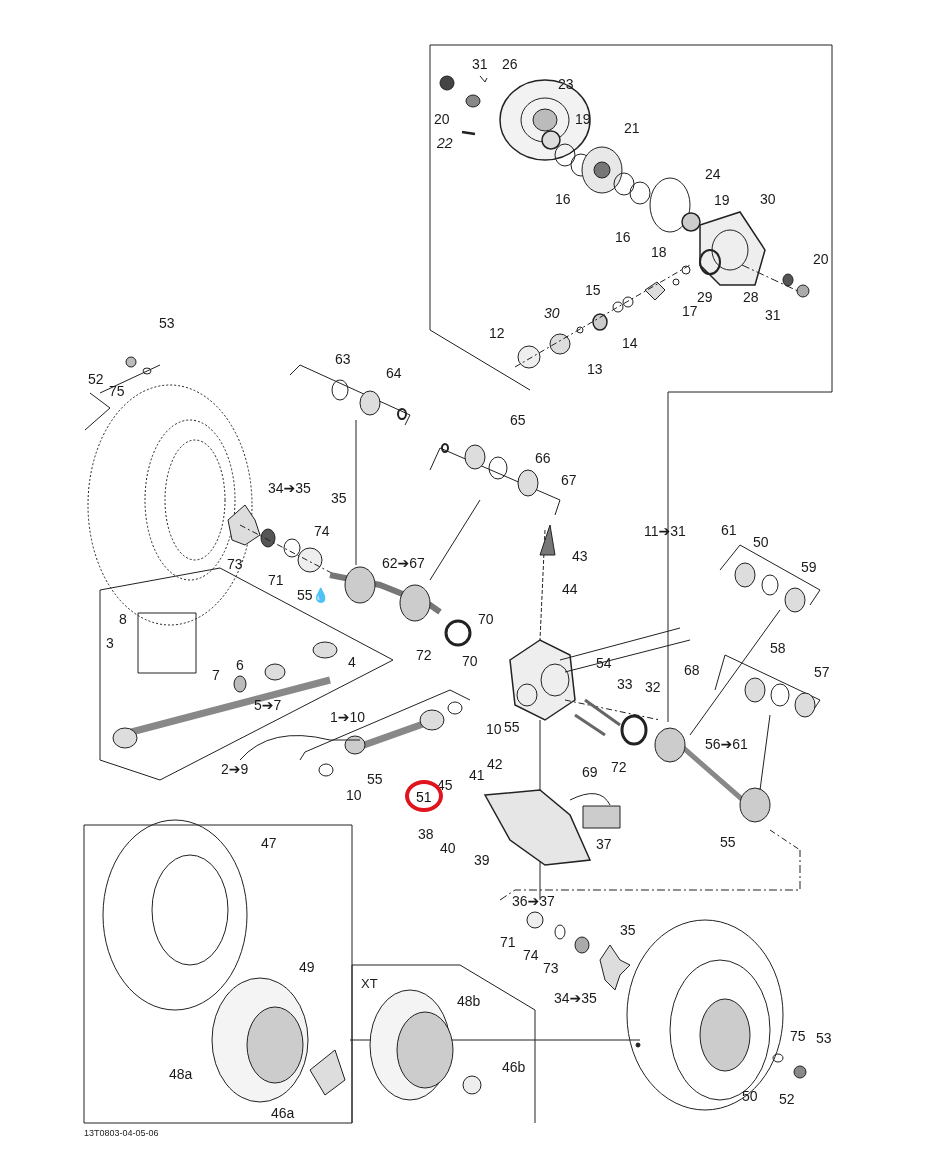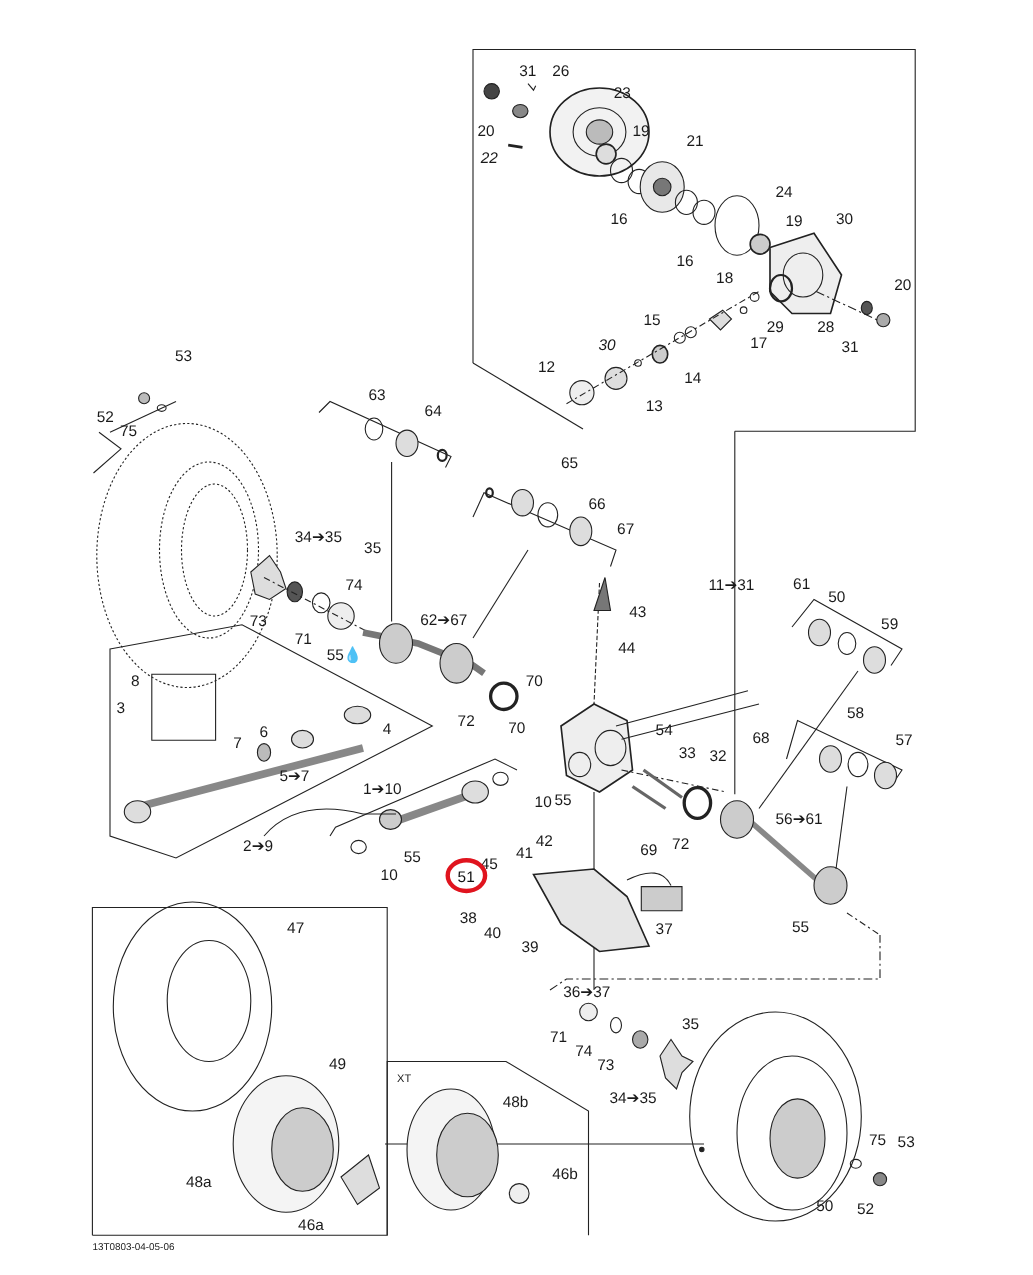--- a/index.html
+++ b/index.html
@@ -4,21 +4,21 @@
 <style>
   html, body { margin: 0; padding: 0; background: #ffffff; }
   body { width: 939px; height: 1159px; position: relative; overflow: hidden;
          font-family: "Liberation Sans", sans-serif; color: #1a1a1a; }
   #diagram { position: absolute; left: 0; top: 0; width: 939px; height: 1159px; }
   .lbl { position: absolute; font-size: 14px; line-height: 14px; white-space: nowrap;
          font-family: "Liberation Sans", sans-serif; color: #1a1a1a; }
   .lbl.hl { color: #111; }
   .ref { position: absolute; left: 84px; top: 1128px; font-size: 9px;
          font-family: "Liberation Sans", sans-serif; color: #222; }
-  .variant { position: absolute; font-size: 10px; text-align: center; }
+  .variant { position: absolute; font-size: 13px; text-align: center; }
   .hl-ring { position: absolute; width: 38px; height: 32px; border: 4px solid #e0141e;
              border-radius: 50%; box-sizing: border-box; }
   svg line, svg path, svg ellipse, svg rect, svg polyline, svg polygon, svg circle { vector-effect: non-scaling-stroke; }
 </style>
 </head>
 <body>
 
 <div id="diagram">
 <svg width="939" height="1159" viewBox="0 0 939 1159" fill="none" stroke="#222" stroke-width="1">
 

